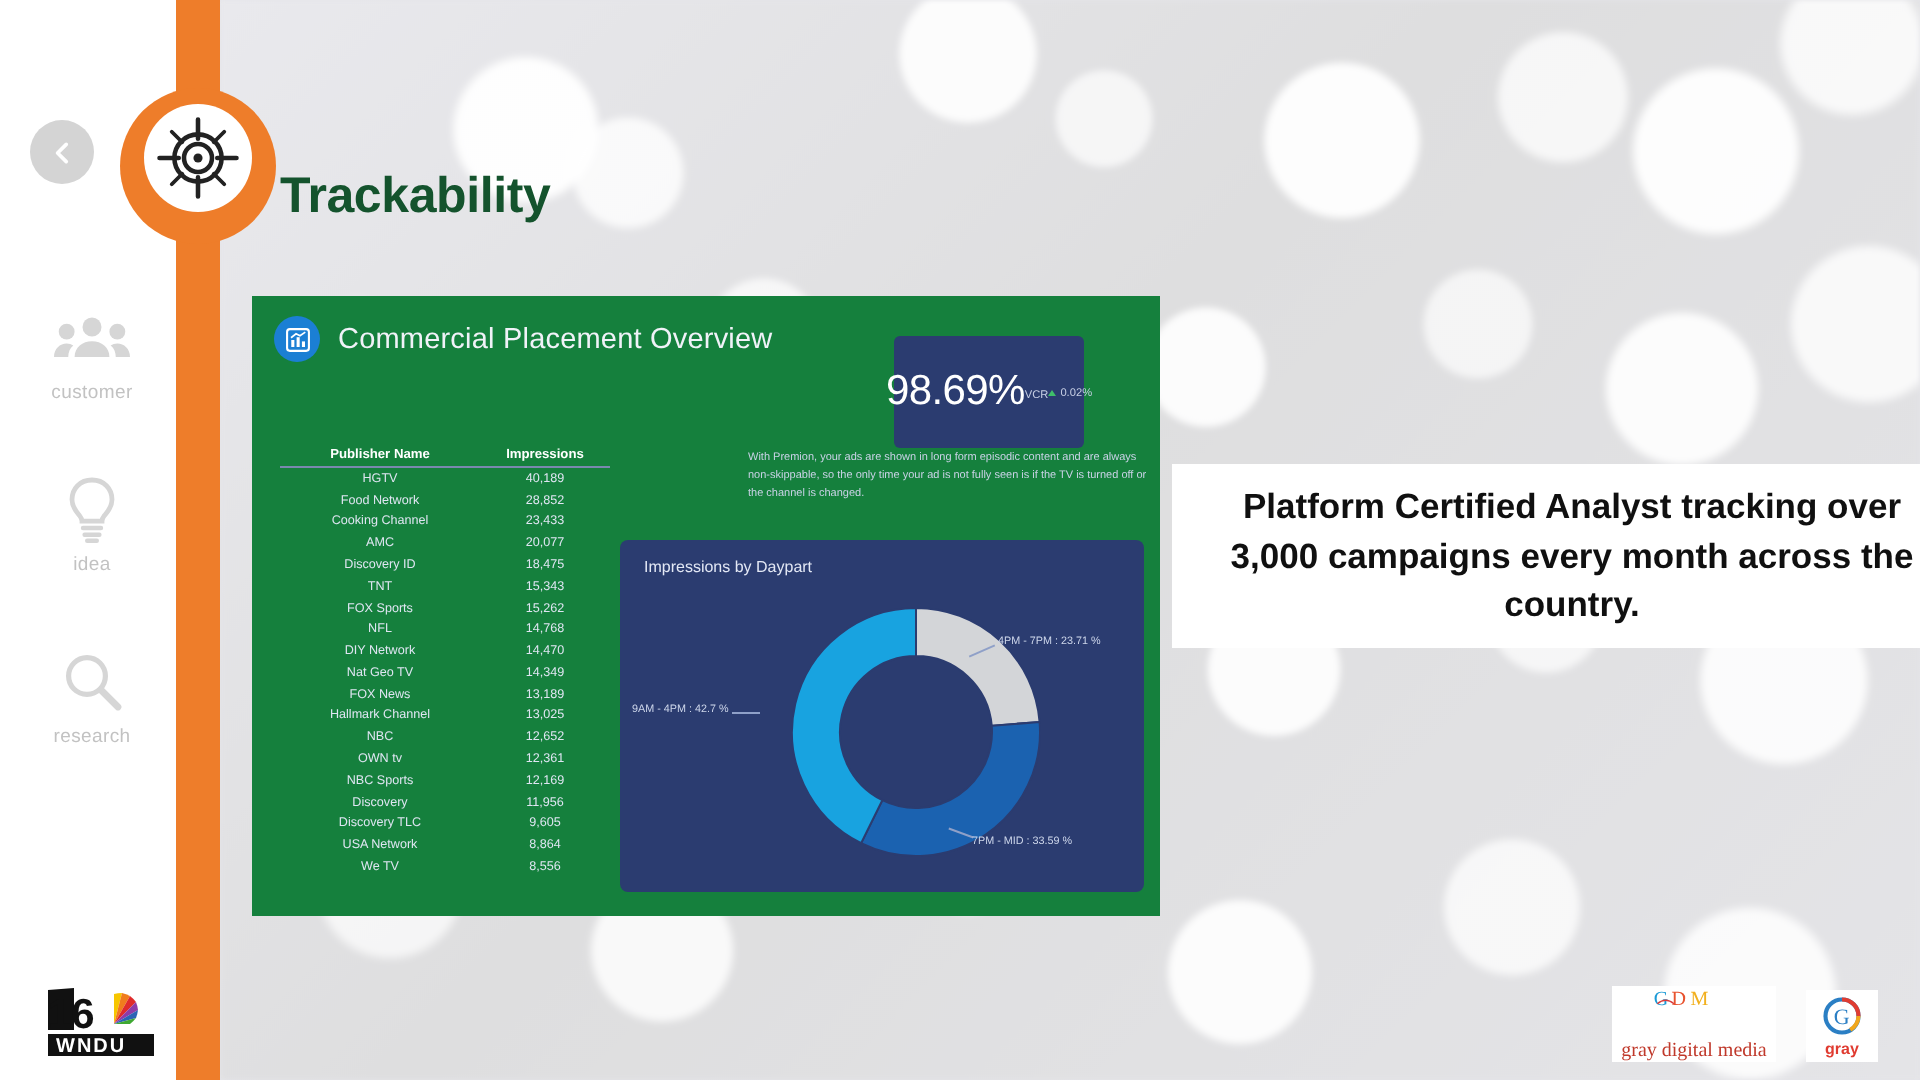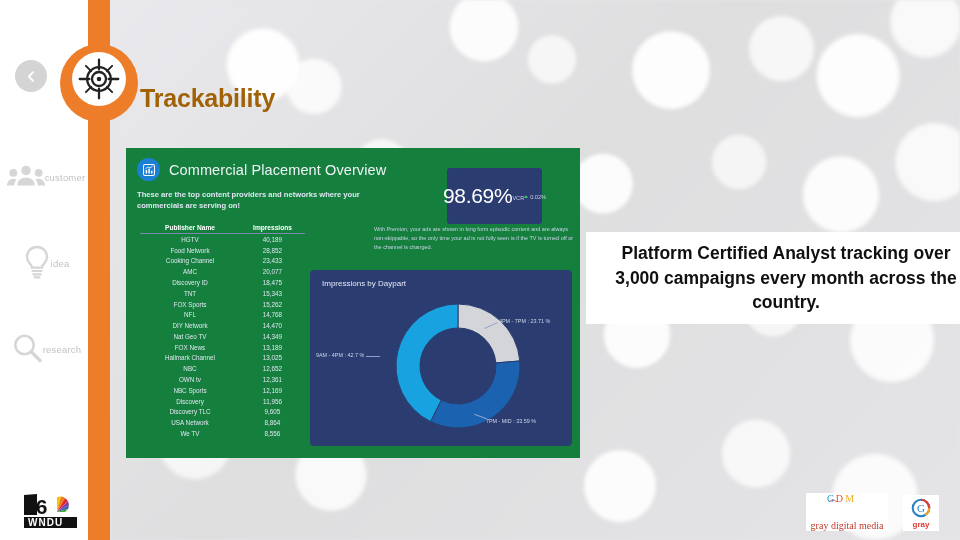--- a/index.html
+++ b/index.html
@@ -71,21 +71,21 @@
     display: flex; align-items: center; justify-content: center;
   }
   .target-badge {
     position: absolute; left: 72px; top: 52px; width: 54px; height: 54px;
     border-radius: 50%; background: #ffffff;
     display: flex; align-items: center; justify-content: center;
   }
 
   .rail-items { position: absolute; left: 0; top: 140px; width: 92px; }
   .rail-item {
-    display: flex; flex-direction: row; align-items: center;
+    display: flex; flex-direction: column; align-items: center;
     margin-bottom: 14px; height: 72px; justify-content: center;
   }
   .rail-item .ico { height: 38px; display: flex; align-items: center; }
   .rail-item .lbl {
     font-size: 9.5px; color: #c2c2c2; margin-top: 3px; letter-spacing: .2px;
   }
 
   
   .wndu-logo {
     position: absolute; left: 22px; top: 492px;
@@ -98,21 +98,21 @@
   }
   .logo-gray {
     position: absolute; left: 903px; top: 495px; width: 36px; height: 36px;
     background: #fff; display: flex; flex-direction: column;
     align-items: center; justify-content: center;
   }
 
   
   .slide-title {
     position: absolute; left: 140px; top: 84px;
-    font-size: 25px; font-weight: bold; color: #a16207; letter-spacing: -.2px;
+    font-size: 25px; font-weight: bold; color: #14532d; letter-spacing: -.2px;
   }
 
   
   .headline-box {
     position: absolute; left: 586px; top: 232px; width: 374px; height: 92px;
     background: #ffffff;
     display: flex; align-items: center; justify-content: center;
   }
   .headline-box p {
     text-align: center; font-size: 17.5px; font-weight: bold;
@@ -296,21 +296,20 @@
           <rect x="2.2" y="2.2" width="15.6" height="15.6" rx="2" fill="none" stroke="#ffffff" stroke-width="1.5"></rect>
           <rect x="5.2" y="10" width="2.2" height="5" fill="#ffffff"></rect>
           <rect x="9" y="8" width="2.2" height="7" fill="#ffffff"></rect>
           <rect x="12.8" y="11" width="2.2" height="4" fill="#ffffff"></rect>
           <path d="M5 8.4 L8.6 5.6 L11.4 7 L15.2 4.4" fill="none" stroke="#ffffff" stroke-width="1.2"></path>
         </svg>
       </div>
       <div class="dash-title">Commercial Placement Overview</div>
     </div>
 
-    <div class="dash-sub">These are the top content providers and networks where your commercials are serving on!</div>
 
     <div class="kpi">
       <div class="kpi-val">98.69%</div>
       <div class="kpi-lbl">VCR</div>
       <div class="kpi-delta">
         <span class="tri-up"></span>
         <span>0.02%</span>
       </div>
     </div>
 

